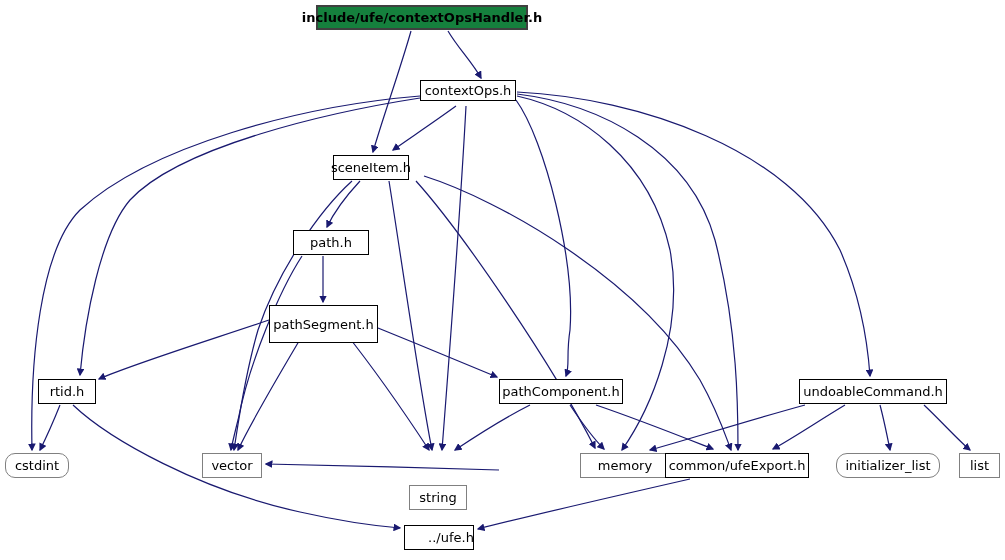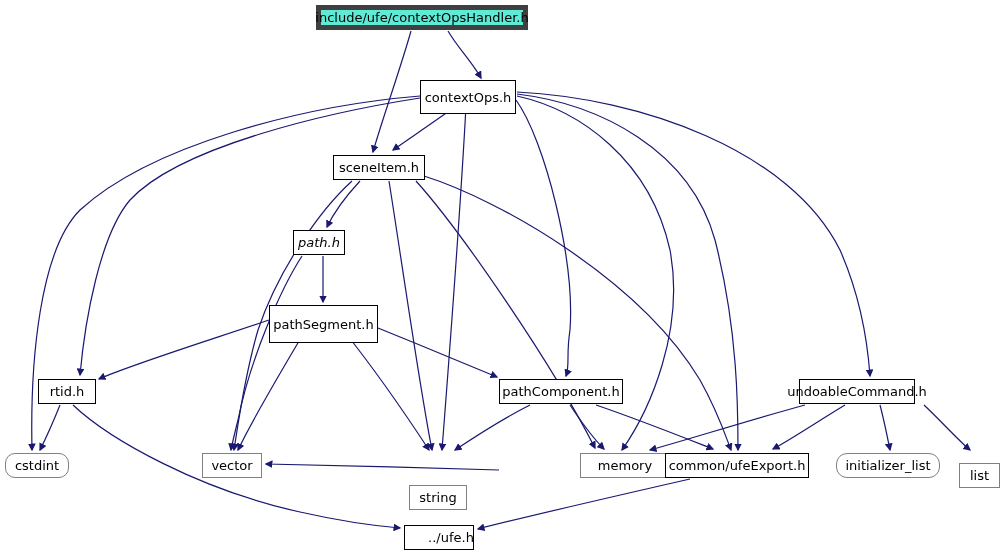--- a/index.html
+++ b/index.html
@@ -32,22 +32,23 @@
     border: 1px solid #808080;
     font-size: 13px;
     color: #000000;
     white-space: nowrap;
     line-height: 1;
   }
   .node.project {
     border: 1px solid #000000;
   }
   .node.root {
-    background: #5eead4;
-    border: 5px solid #404040;
+    background: #15803d;
+    border: 2px solid #404040;
+    font-weight: bold;
   }
   .node-label {
     display: block;
     padding: 0 4px;
     pointer-events: none;
   }
 </style>
 </head>
 <body>
 
@@ -90,59 +91,59 @@
         <path d="M 845,405 C 820,420 790,440 773,449" fill="none" stroke="#191970" stroke-width="1.2" marker-end="url(#arrow)"></path>
         <path d="M 880,405 C 884,420 888,440 890,450" fill="none" stroke="#191970" stroke-width="1.2" marker-end="url(#arrow)"></path>
         <path d="M 924,405 C 940,420 960,442 970,450" fill="none" stroke="#191970" stroke-width="1.2" marker-end="url(#arrow)"></path>
         <path d="M 690,479 C 620,495 520,518 478,529" fill="none" stroke="#191970" stroke-width="1.2" marker-end="url(#arrow)"></path>
       </g>
   </svg>
   <div id="node-layer">
       <div class="node root" style="left: 316px; top: 5px; width: 212px; height: 25px;">
         <span class="node-label">include/ufe/contextOpsHandler.h</span>
       </div>
-      <div class="node project" style="left: 420px; top: 80px; width: 96px; height: 34px;">
+      <div class="node project" style="left: 420px; top: 80px; width: 96px; height: 21px;">
         <span class="node-label">contextOps.h</span>
       </div>
-      <div class="node project" style="left: 333px; top: 155px; width: 92px; height: 25px;">
+      <div class="node project" style="left: 333px; top: 155px; width: 76px; height: 25px;">
         <span class="node-label">sceneItem.h</span>
       </div>
-      <div class="node project" style="left: 293px; top: 230px; width: 52px; height: 25px; font-style: italic;">
+      <div class="node project" style="left: 293px; top: 230px; width: 76px; height: 25px;">
         <span class="node-label">path.h</span>
       </div>
       <div class="node project" style="left: 269px; top: 305px; width: 109px; height: 38px;">
         <span class="node-label">pathSegment.h</span>
       </div>
       <div class="node project" style="left: 499px; top: 379px; width: 124px; height: 25px;">
         <span class="node-label">pathComponent.h</span>
       </div>
       <div class="node project" style="left: 38px; top: 379px; width: 58px; height: 25px;">
         <span class="node-label">rtid.h</span>
       </div>
-      <div class="node project" style="left: 799px; top: 379px; width: 116px; height: 25px;">
+      <div class="node project" style="left: 799px; top: 379px; width: 148px; height: 25px;">
         <span class="node-label">undoableCommand.h</span>
       </div>
       <div class="node system" style="left: 5px; top: 453px; width: 64px; height: 25px; border-radius: 10px;">
         <span class="node-label">cstdint</span>
       </div>
       <div class="node system" style="left: 202px; top: 453px; width: 60px; height: 25px;">
         <span class="node-label">vector</span>
       </div>
       <div class="node system" style="left: 409px; top: 453px; width: 58px; height: 25px; margin-top: 32px;">
         <span class="node-label">string</span>
       </div>
       <div class="node system" style="left: 580px; top: 453px; width: 90px; height: 25px;">
         <span class="node-label">memory</span>
       </div>
       <div class="node project" style="left: 665px; top: 453px; width: 144px; height: 25px;">
         <span class="node-label">common/ufeExport.h</span>
       </div>
       <div class="node system" style="left: 836px; top: 453px; width: 104px; height: 25px; border-radius: 11px;">
         <span class="node-label">initializer_list</span>
       </div>
-      <div class="node system" style="left: 959px; top: 453px; width: 41px; height: 25px; margin-top: 10px;">
+      <div class="node system" style="left: 959px; top: 453px; width: 41px; height: 25px;">
         <span class="node-label">list</span>
       </div>
       <div class="node project" style="left: 404px; top: 525px; width: 70px; height: 25px; padding-left: 24px;">
         <span class="node-label">../ufe.h</span>
       </div>
     </div>
 </div>
 
 </body></html>

